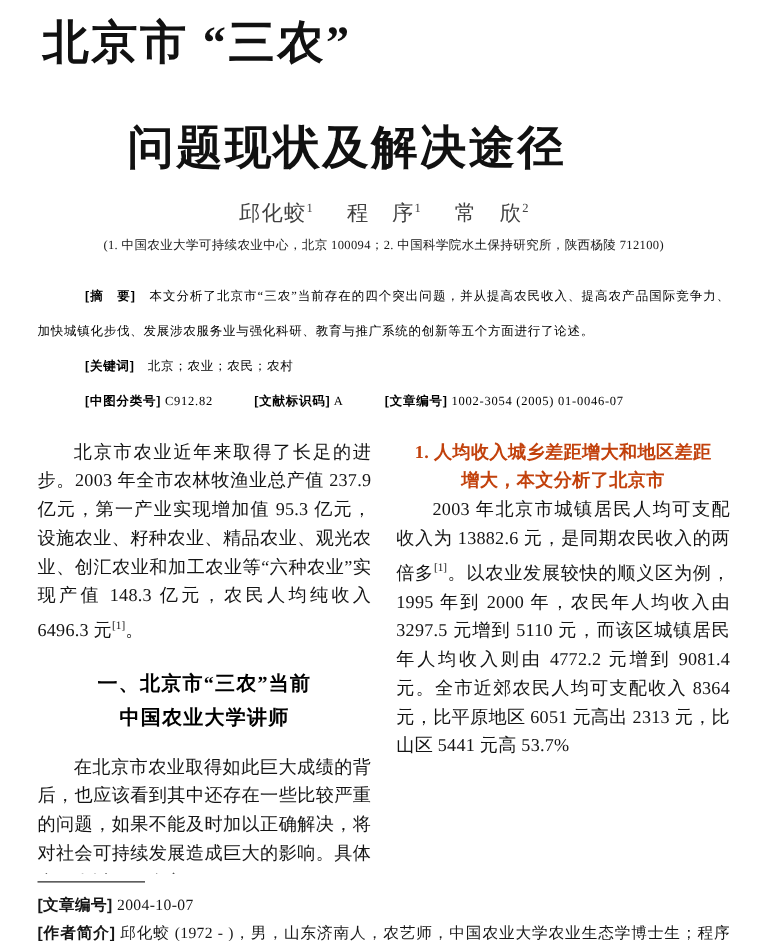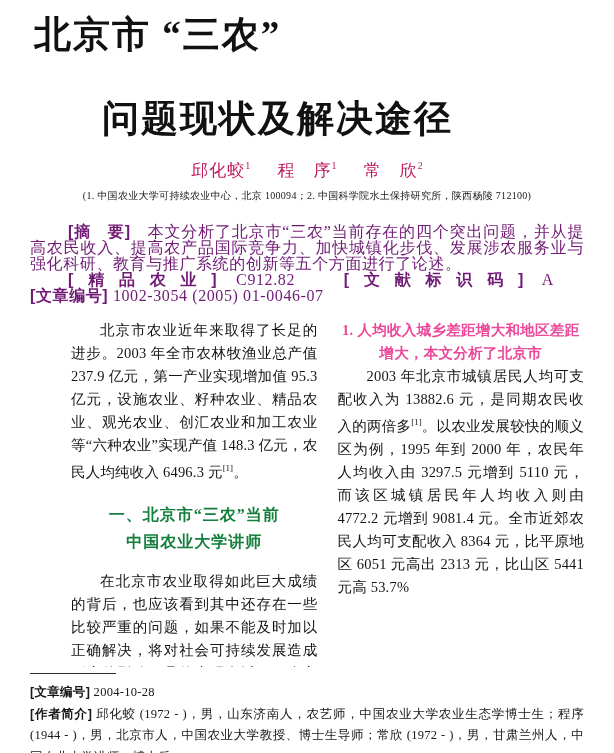--- a/index.html
+++ b/index.html
@@ -26,82 +26,81 @@
     color: #111;
   }
   .title .t1 { display: block; padding-left: 4px; }
   .title .t2 { display: block; padding-left: 72px; margin-top: 38px; }
   
   .authors {
     margin-top: 17px;
     text-align: center;
     font-size: 17px;
     letter-spacing: 1px;
-    color: #be185d;
+    color: #404040;
   }
   .authors .author { margin: 0 11px; white-space: nowrap; }
   .authors sup { font-size: 10px; letter-spacing: 0; }
   .affiliation {
     margin-top: 7px;
     text-align: center;
     font-size: 10px;
     letter-spacing: 0.3px;
     color: #161616;
   }
   
   .meta {
     margin-top: 21px;
-    font-size: 16px;
-    line-height: 16px;
+    font-size: 10px;
+    line-height: 28px;
     letter-spacing: 0.6px;
     text-align: justify;
-    color: #701a75;
+    color: #000000;
   }
   .meta p { text-indent: 38px; }
   .lbl {
     font-weight: 700;
     font-family: "Liberation Sans", "DejaVu Sans", sans-serif;
   }
   .clc-line .pair { margin-right: 30px; white-space: nowrap; }
   .clc-line .pair:last-child { margin-right: 4px; }
   
   .columns {
     margin-top: 15px;
     display: flex;
     gap: 20px;
     height: 348px;
     overflow: hidden;
-    margin-left: 41px;
   }
   .col {
     flex: 1;
     font-size: 14.5px;
     line-height: 23px;
     text-align: justify;
     color: #141414;
     letter-spacing: 0.2px;
   }
   .col p { text-indent: 2em; }
   .col sup { font-size: 9px; letter-spacing: 0; }
   .section-heading {
     text-align: center;
     font-weight: 700;
     font-size: 16px;
     line-height: 27px;
     margin: 17px 0 15px 0;
     letter-spacing: 1px;
-    color: #15803d;
+    color: #000000;
   }
   .sub-heading {
     text-align: center;
     font-weight: 700;
     font-size: 14.5px;
     line-height: 23px;
     letter-spacing: 0.3px;
-    color: #ec4899;
+    color: #c2410c;
   }
   
   .footnote-rule {
     width: 86px;
     border: none;
     border-top: 1.5px solid #2a2a2a;
     margin: 6px 0 8px 0;
   }
   .footnotes {
     font-size: 12.5px;
@@ -124,22 +123,23 @@
   <div class="authors">
     <span class="author"><span>邱化蛟</span><sup>1</sup></span>
     <span class="author"><span>程　序</span><sup>1</sup></span>
     <span class="author"><span>常　欣</span><sup>2</sup></span>
   </div>
 
   <div class="affiliation">(1. 中国农业大学可持续农业中心，北京 100094；2. 中国科学院水土保持研究所，陕西杨陵 712100)</div>
 
   <div class="meta">
     <p><span class="lbl">[摘　要]</span>　<span>本文分析了北京市“三农”当前存在的四个突出问题，并从提高农民收入、提高农产品国际竞争力、加快城镇化步伐、发展涉农服务业与强化科研、教育与推广系统的创新等五个方面进行了论述。</span></p>
+    <p><span class="lbl">[关键词]</span>　<span>北京；农业；农民；农村</span></p>
     <p class="clc-line">
-      <span class="pair"><span class="lbl">[精品农业]</span> <span>C912.82</span></span>
+      <span class="pair"><span class="lbl">[中图分类号]</span> <span>C912.82</span></span>
       <span class="pair"><span class="lbl">[文献标识码]</span> <span>A</span></span>
       <span class="pair"><span class="lbl">[文章编号]</span> <span>1002-3054 (2005) 01-0046-07</span></span>
     </p>
   </div>
 
   <div class="columns">
 
     <div class="col">
       <p><span>北京市农业近年来取得了长足的进步。2003 年全市农林牧渔业总产值 237.9 亿元，第一产业实现增加值 95.3 亿元，设施农业、籽种农业、精品农业、观光农业、创汇农业和加工农业等“六种农业”实现产值 148.3 亿元，农民人均纯收入 6496.3 元</span><sup>[1]</sup><span>。</span></p>
       <h2 class="section-heading">
@@ -156,18 +156,18 @@
       </h3>
       <p><span>2003 年北京市城镇居民人均可支配收入为 13882.6 元，是同期农民收入的两倍多</span><sup>[1]</sup><span>。以农业发展较快的顺义区为例，1995 年到 2000 年，农民年人均收入由 3297.5 元增到 5110 元，而该区城镇居民年人均收入则由 4772.2 元增到 9081.4 元。全市近郊农民人均可支配收入 8364 元，比平原地区 6051 元高出 2313 元，比山区 5441 元高 53.7%</span></p>
 
     </div>
 
   </div>
 
   <hr class="footnote-rule">
 
   <div class="footnotes">
-    <p><span class="lbl">[文章编号]</span> <span>2004-10-28</span></p>
+    <p><span class="lbl">[文章编号]</span> <span>2004-10-07</span></p>
     <p><span class="lbl">[作者简介]</span> <span>邱化蛟 (1972 - )，男，山东济南人，农艺师，中国农业大学农业生态学博士生；程序 (1944 - )，男，北京市人，中国农业大学教授、博士生导师；常欣 (1972 - )，男，甘肃兰州人，中国农业大学讲师，博士后。</span></p>
 
   </div>
 
 </div>
 
 </body></html>

